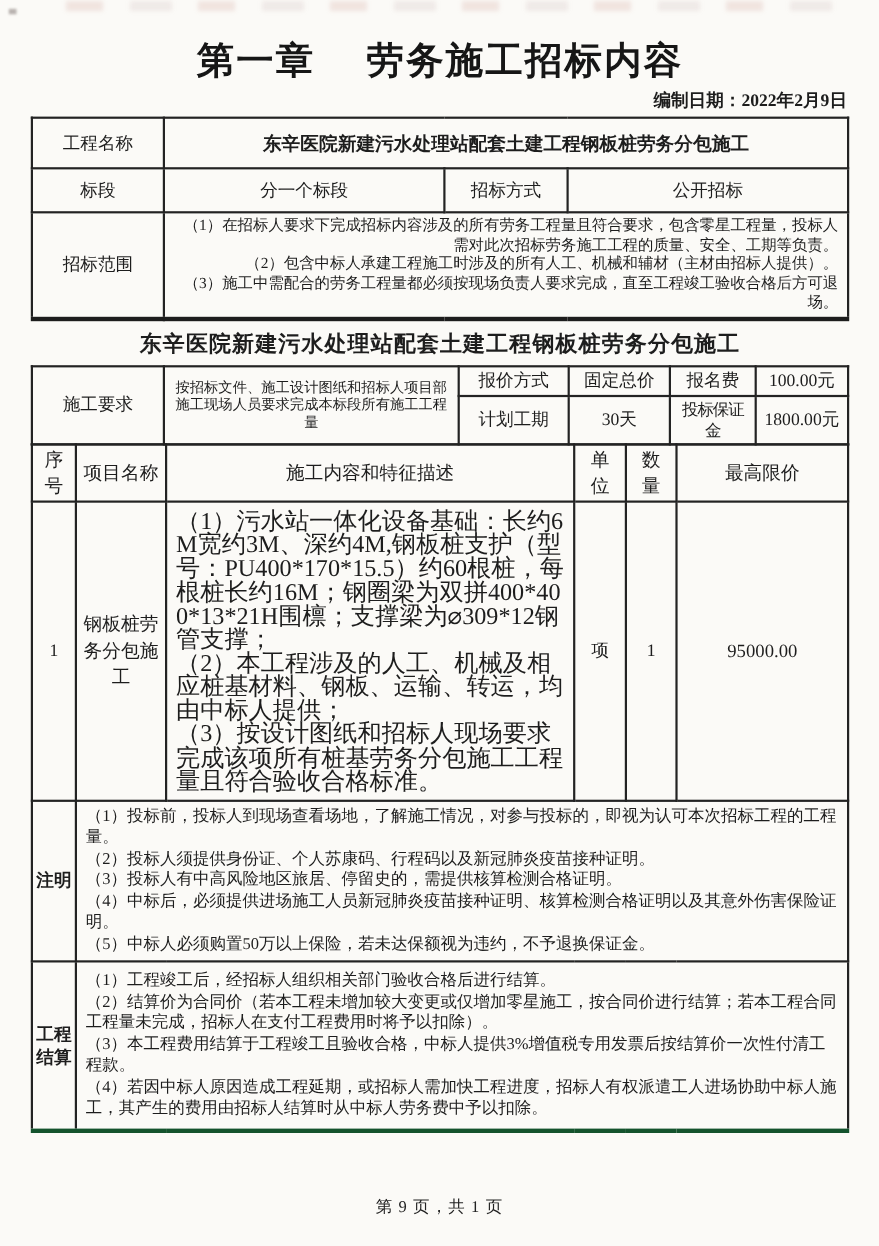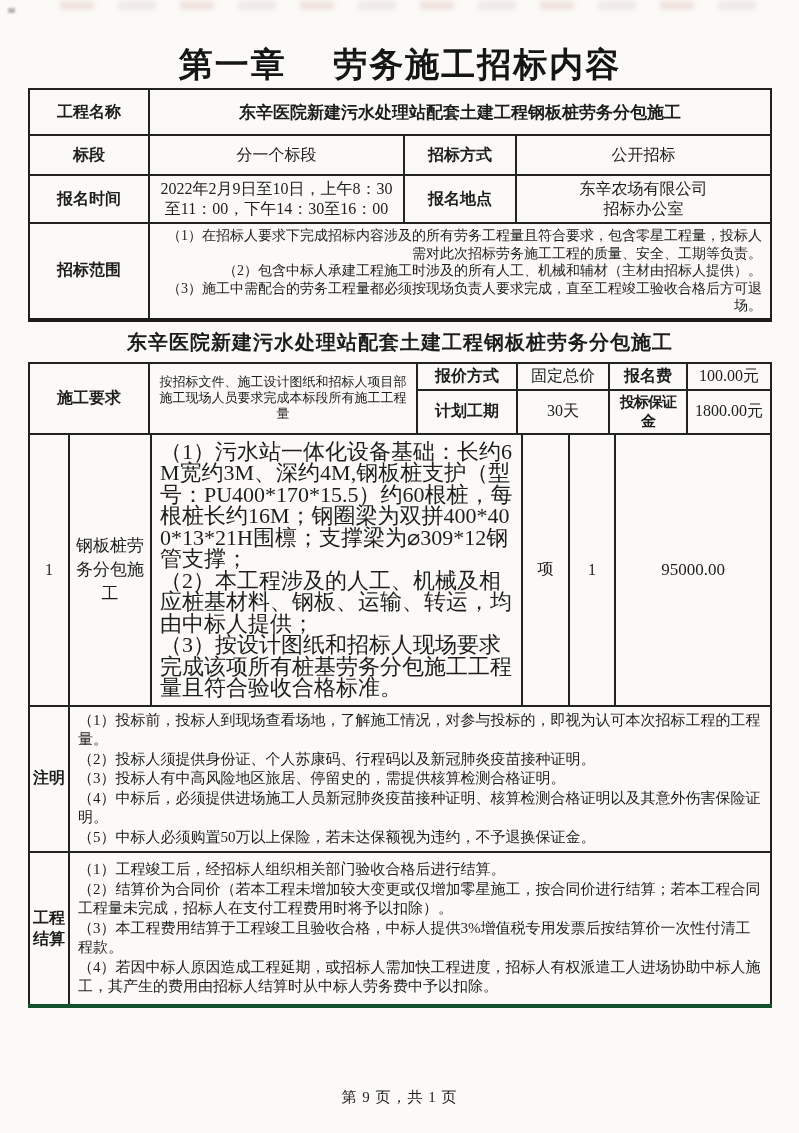--- a/index.html
+++ b/index.html
@@ -18,21 +18,21 @@
       rgba(205,150,140,.22) 0 34px, rgba(0,0,0,0) 34px 58px,
       rgba(190,160,160,.18) 58px 96px, rgba(0,0,0,0) 96px 120px);
     filter: blur(2px);
   }
   .scan-mark { position:absolute; top:8px; left:8px; width:7px; height:5px;
     background:#6b5f5c; opacity:.45; filter:blur(1px); }
 
   .sheet { position: absolute; left: 28px; top: 0; width: 744px; }
 
   .doc-title {
-    margin-top: 42px;
+    margin-top: 32px;
     text-align: center;
     font-size: 34px;
     font-weight: bold;
     letter-spacing: 2px;
     color: #161616;
   }
   .date-line {
     text-align: right;
     font-weight: bold;
     font-size: 16px;
@@ -40,21 +40,21 @@
   }
 
   table { border-collapse: collapse; table-layout: fixed; width: 742px; }
   td, th {
     border: 2px solid #232323;
     padding: 2px 6px;
     font-size: 16px;
     vertical-align: middle;
     word-break: break-all;
   }
-  th { font-weight: bold; text-align: center; }
+  th { font-weight: normal; text-align: center; }
   .c { text-align: center; }
 
   
   #info-table td.val-bold { font-weight: bold; text-align: center; font-size: 17px; }
   #info-table { border-bottom: 4px solid #1d1d1d; }
   .h46 { height: 46px; } .h40 { height: 40px; } .h48 { height: 48px; } .h68 { height: 68px; }
   .scope-cell { padding: 3px 8px 3px 6px; }
   .scope-cell .ln { font-size: 14px; line-height: 17.5px; text-align: right; }
 
   .section-title {
@@ -95,47 +95,39 @@
 </style>
 </head>
 <body>
 
 <div class="scan-noise"></div>
 <div class="scan-mark"></div>
 
 <div class="sheet">
 
   <div class="doc-title">第一章　 劳务施工招标内容</div>
+  <div class="date-line">编制日期：2022年2月9日</div>
 
   <table id="info-table">
     <colgroup>
         <col style="width:120px">
         <col style="width:255px">
         <col style="width:112px">
         <col style="width:255px">
       </colgroup>
     <tbody>
         <tr>
       <th class="h46">工程名称</th>
       <td colspan="3" class="val-bold">东辛医院新建污水处理站配套土建工程钢板桩劳务分包施工</td>
     </tr>
     <tr>
       <th class="h40">标段</th>
       <td class="c">分一个标段</td>
       <th>招标方式</th>
       <td class="c">公开招标</td>
-    </tr>
-    <tr>
-      <th class="h48">报名时间</th>
-      <td class="c" style="font-size:16px;line-height:20px;padding:1px 4px">2022年2月9日至10日，上午8：30至11：00，下午14：30至16：00</td>
-      <th>报名地点</th>
-      <td class="c" style="line-height:20px">
-        <div>东辛农场有限公司</div>
-        <div>招标办公室</div>
-      </td>
     </tr>
     <tr>
       <th class="h68">招标范围</th>
       <td colspan="3" class="scope-cell">
         <div class="ln">（1）在招标人要求下完成招标内容涉及的所有劳务工程量且符合要求，包含零星工程量，投标人需对此次招标劳务施工工程的质量、安全、工期等负责。</div>
         <div class="ln">（2）包含中标人承建工程施工时涉及的所有人工、机械和辅材（主材由招标人提供）。</div>
         <div class="ln">（3）施工中需配合的劳务工程量都必须按现场负责人要求完成，直至工程竣工验收合格后方可退场。</div>
       </td>
     </tr>
   </tbody>
@@ -173,20 +165,28 @@
   <table id="work-table">
     <colgroup>
         <col style="width:40px">
         <col style="width:82px">
         <col style="width:371px">
         <col style="width:47px">
         <col style="width:46px">
         <col style="width:156px">
       </colgroup>
     <tbody>
+        <tr>
+      <th>序号</th>
+      <th>项目名称</th>
+      <th>施工内容和特征描述</th>
+      <th>单位</th>
+      <th>数量</th>
+      <th>最高限价</th>
+    </tr>
     <tr class="item-row">
       <td class="c">1</td>
       <td class="item-name">钢板桩劳务分包施工</td>
       <td class="desc-cell">
         <div class="ln">（1）污水站一体化设备基础：长约6M宽约3M、深约4M,钢板桩支护（型号：PU400*170*15.5）约60根桩，每根桩长约16M；钢圈梁为双拼400*400*13*21H围檩；支撑梁为⌀309*12钢管支撑；</div>
         <div class="ln">（2）本工程涉及的人工、机械及相应桩基材料、钢板、运输、转运，均由中标人提供；</div>
         <div class="ln">（3）按设计图纸和招标人现场要求完成该项所有桩基劳务分包施工工程量且符合验收合格标准。</div>
       </td>
       <td class="c">项</td>
       <td class="c">1</td>

